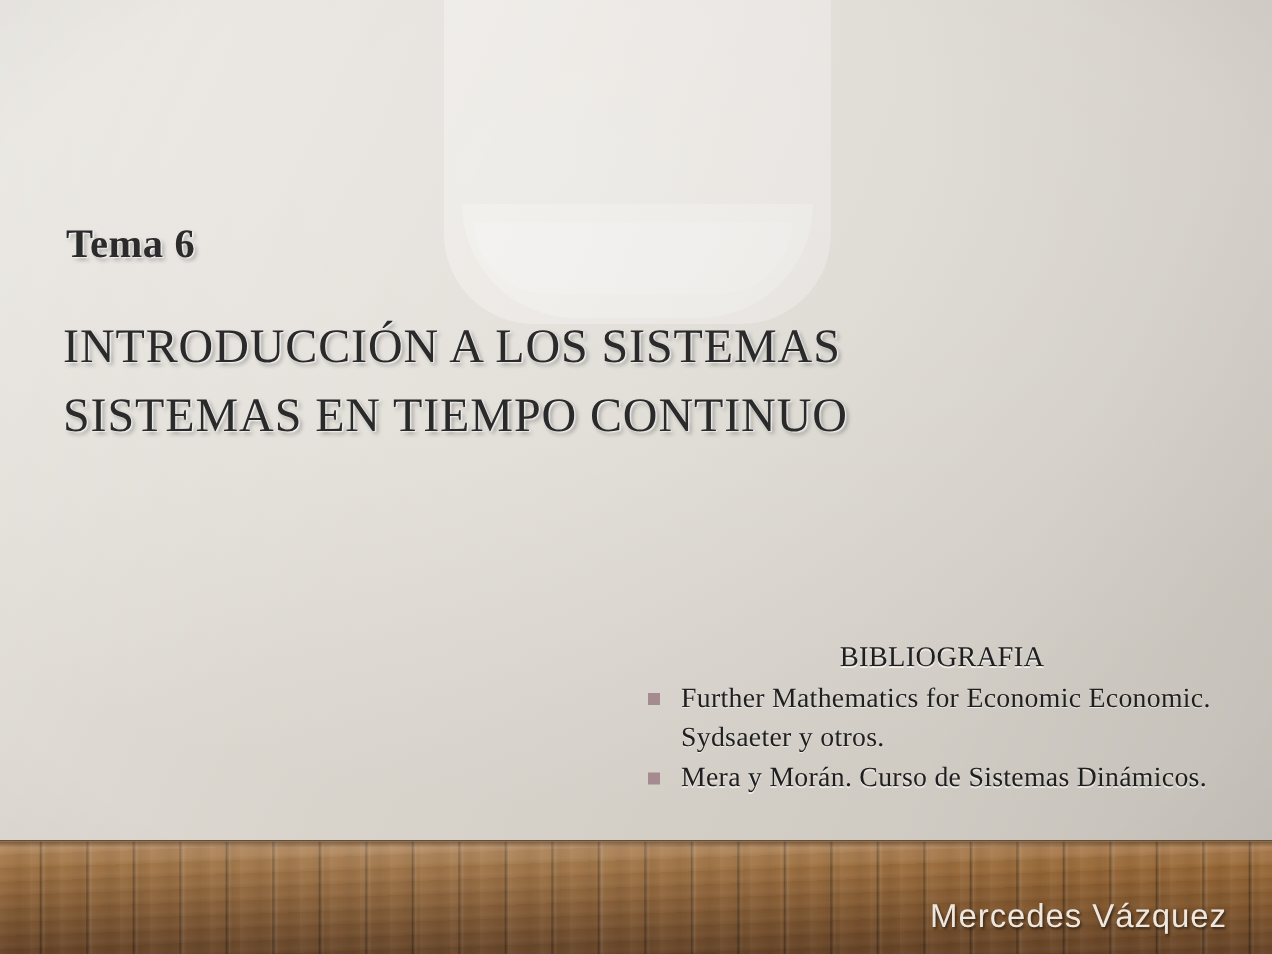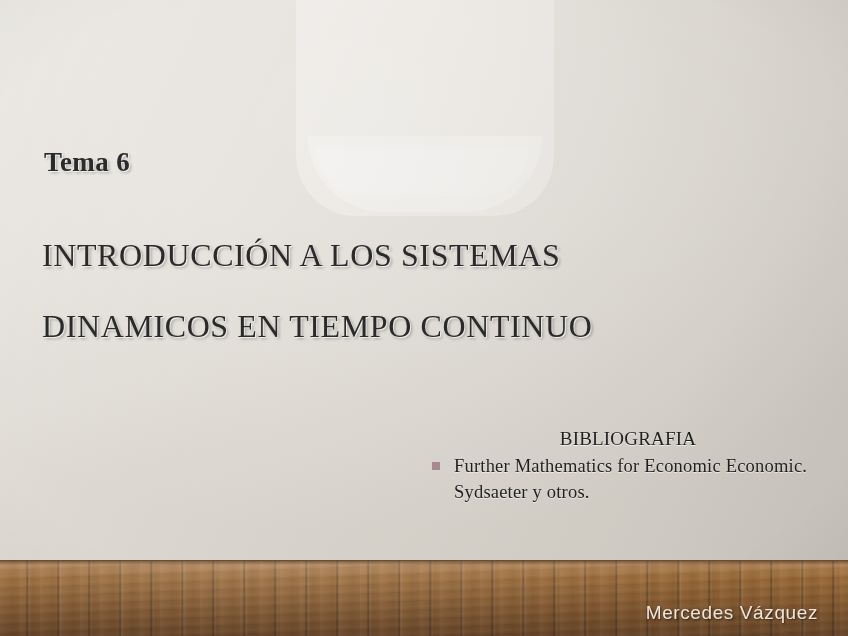--- a/index.html
+++ b/index.html
@@ -84,21 +84,21 @@
     position: absolute;
     left: 42px;
     top: 207px;
     width: 720px;
     font-size: 32px;
     line-height: 46px;
     letter-spacing: 0.6px;
     color: #2a2a2a;
     text-shadow: 1px 1px 1px rgba(255,255,255,0.8), 2px 2px 3px rgba(0,0,0,0.30);
   }
-  .title .tline { display: block; white-space: nowrap; margin-top: 25px; }
+  .title .tline { display: block; white-space: nowrap; }
 
   .biblio {
     position: absolute;
     left: 428px;
     top: 428px;
     width: 400px;
     color: #1f1f1f;
   }
   .biblio-heading {
     font-size: 19px;
@@ -178,51 +178,55 @@
     left: 0; right: 0; top: 0;
     height: 4px;
     background: linear-gradient(180deg, rgba(0,0,0,0.35), rgba(0,0,0,0));
   }
 
   .author {
     position: absolute;
     right: 30px;
     bottom: 12px;
     font-family: "Liberation Sans", sans-serif;
-    font-size: 19px;
+    font-size: 22px;
     letter-spacing: 0.6px;
     color: #efe7dd;
     text-shadow: 1px 1px 2px rgba(0,0,0,0.55);
     z-index: 5;
   }
 </style>
 </head>
 <body>
 
 <div class="slide">
 
   <div class="watermark"></div>
   <div class="watermark2"></div>
   <div class="slide-light"></div>
   <div class="slide-edge"></div>
 
   <div class="eyebrow">Tema 6</div>
 
   <div class="title">
     <span class="tline">INTRODUCCIÓN A LOS SISTEMAS</span>
-    <span class="tline">DINAMICOS EN TIEMPO CONTINUO</span>
+    <span class="tline">SISTEMAS EN TIEMPO CONTINUO</span>
   </div>
 
   <div class="biblio">
     <div class="biblio-heading">BIBLIOGRAFIA</div>
     <ul class="biblio-list">
       <li class="biblio-item">
         <span class="bullet"></span>
         <span class="txt">Further Mathematics for Economic Economic.  Sydsaeter  y otros.</span>
       </li>
+      <li class="biblio-item">
+        <span class="bullet"></span>
+        <span class="txt">Mera y Morán. Curso de Sistemas Dinámicos.</span>
+      </li>
     </ul>
   </div>
 
   <div class="floor">
     <div class="planks"></div>
     <div class="floor-grain"></div>
     <div class="floor-shade"></div>
     <div class="floor-edge-dark"></div>
   </div>
 

